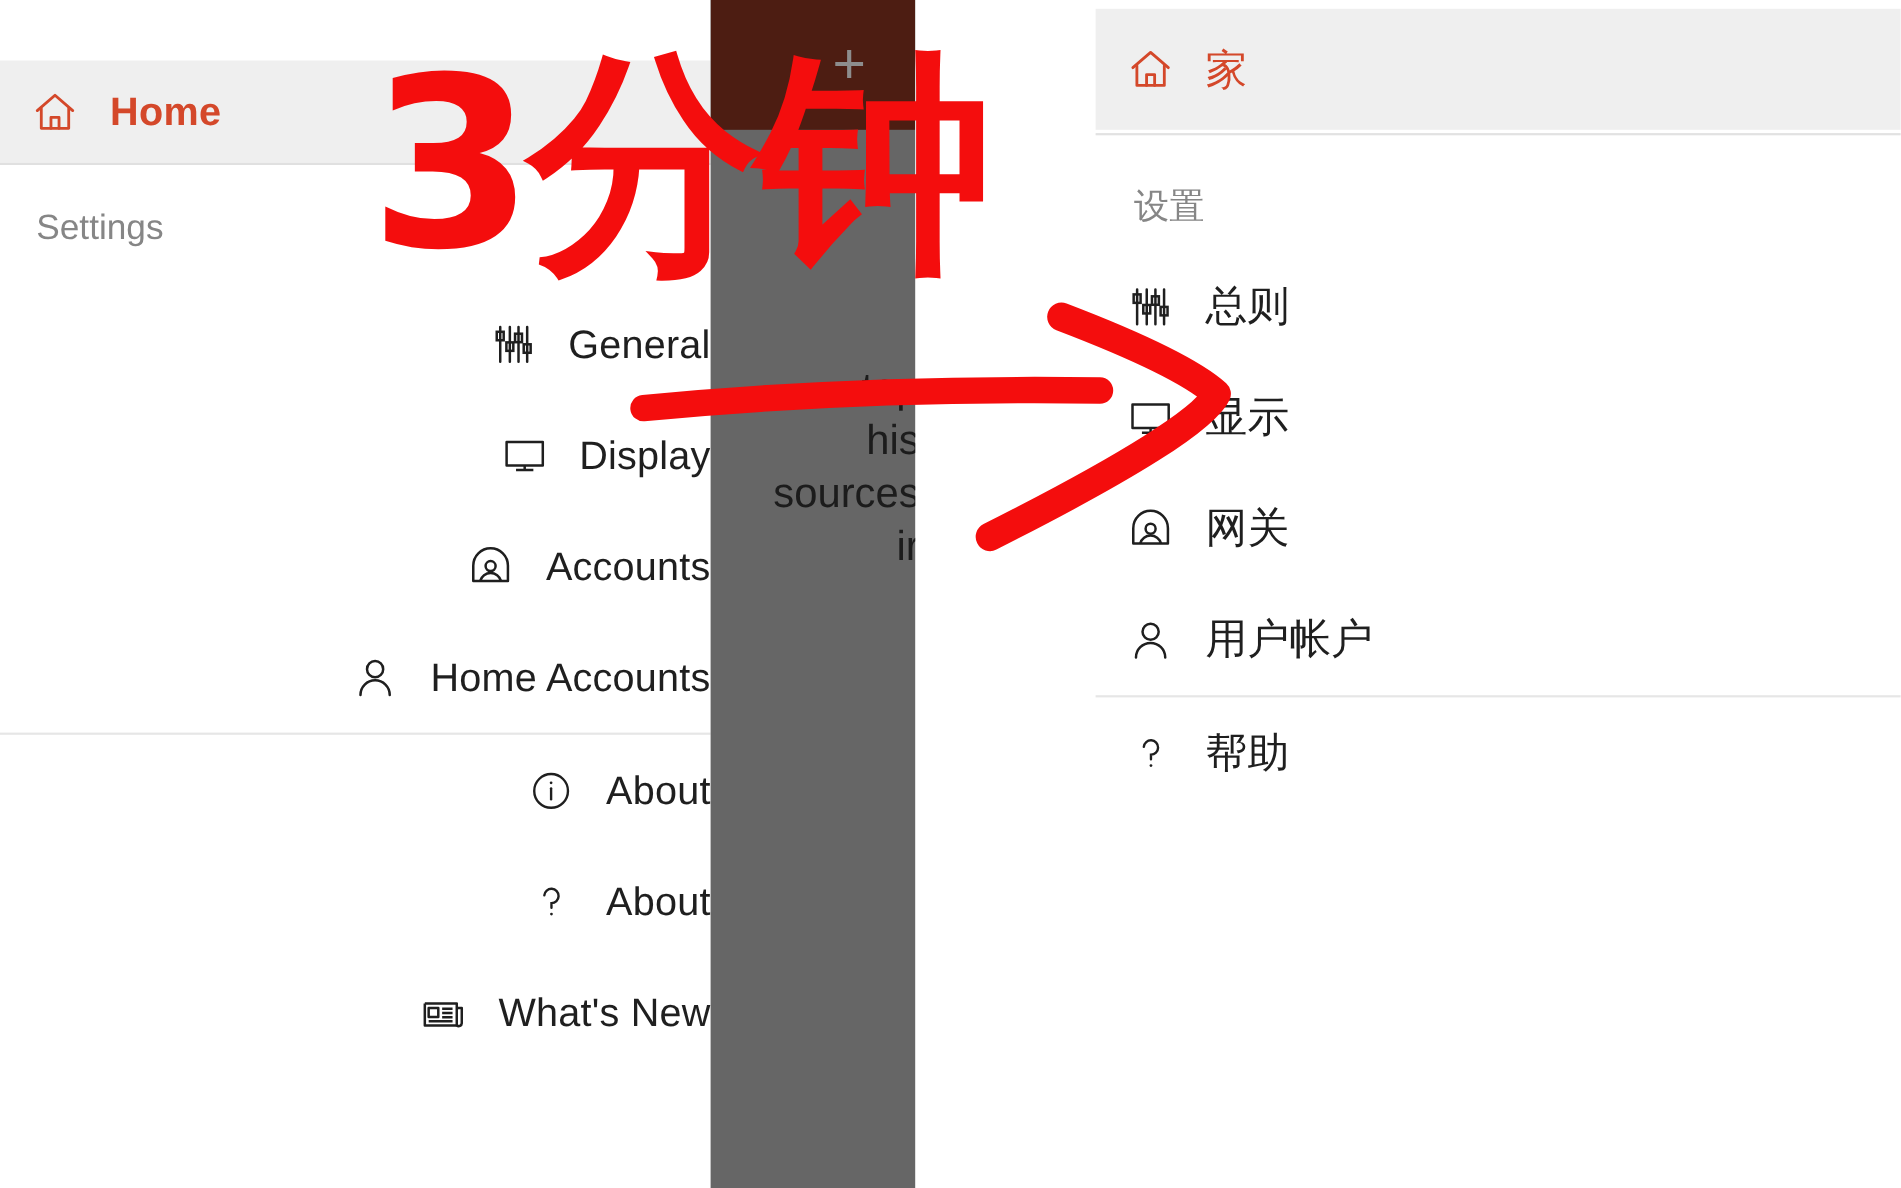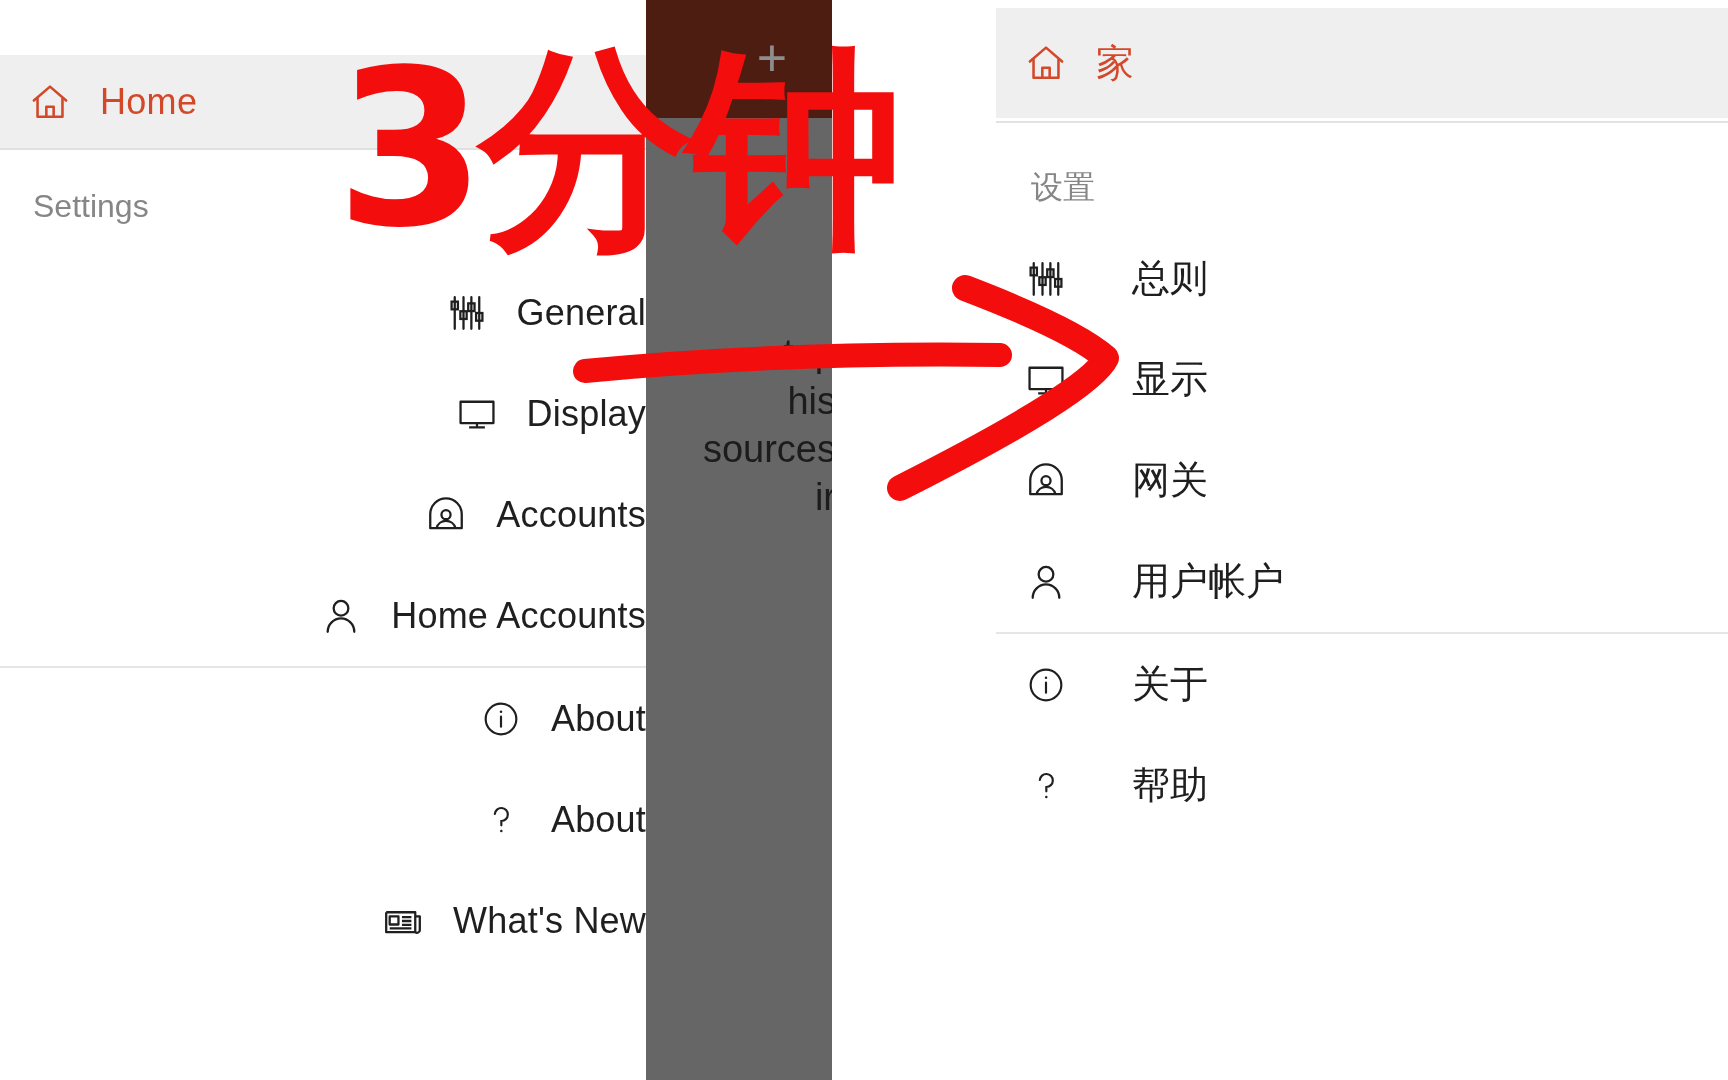--- a/index.html
+++ b/index.html
@@ -27,20 +27,21 @@
   .nav-home-row {
     position: absolute;
     left: 0;
     top: 55px;
     width: 646px;
     height: 93px;
     background: #efefef;
     display: flex;
     align-items: center;
     box-sizing: border-box;
+    font-weight: bold;
   }
   .nav-home-row .icon-slot {
     width: 100px;
     display: flex;
     justify-content: center;
     align-items: center;
   }
   .nav-home-row .label {
     font-size: 36px;
     color: #d4482a;
@@ -195,21 +196,20 @@
   .cn-item .icon-slot {
     width: 100px;
     min-width: 100px;
     display: flex;
     justify-content: center;
     align-items: center;
   }
   .cn-item .label {
     font-size: 38px;
     color: #1f1f1f;
-    margin-left: 36px;
   }
   .cn-divider {
     height: 2px;
     background: #e6e6e6;
     width: 732px;
   }
 
   
   #annotation {
     position: absolute;
@@ -415,30 +415,20 @@
         <svg class="icon-svg" width="42" height="42" viewBox="0 0 24 24" fill="none" stroke="#1f1f1f" stroke-width="1.3" stroke-linecap="round">
           <circle cx="12" cy="7.6" r="4.2"></circle>
           <path d="M4.4 21 A7.6 7.6 0 0 1 19.6 21"></path>
         </svg>
       </span>
       <span class="label">用户帐户</span>
     </div>
 
     <div class="cn-divider"></div>
 
-    <div class="cn-item">
-      <span class="icon-slot">
-        <svg class="icon-svg" width="40" height="40" viewBox="0 0 24 24" fill="none" stroke="#1f1f1f" stroke-width="1.3" stroke-linecap="round">
-          <circle cx="12" cy="12" r="9.2"></circle>
-          <path d="M12 10.6 V16.6"></path>
-          <circle cx="12" cy="7.6" r="0.75" fill="#1f1f1f" stroke="none"></circle>
-        </svg>
-      </span>
-      <span class="label">关于</span>
-    </div>
 
     <div class="cn-item">
       <span class="icon-slot">
         <svg class="icon-svg" width="40" height="40" viewBox="0 0 24 24" fill="none" stroke="#1f1f1f" stroke-width="1.3" stroke-linecap="round">
           <path d="M8.3 8.4 A3.9 3.9 0 1 1 12.2 12.6 V15.2"></path>
           <circle cx="12.2" cy="18.6" r="0.75" fill="#1f1f1f" stroke="none"></circle>
         </svg>
       </span>
       <span class="label">帮助</span>
     </div>

